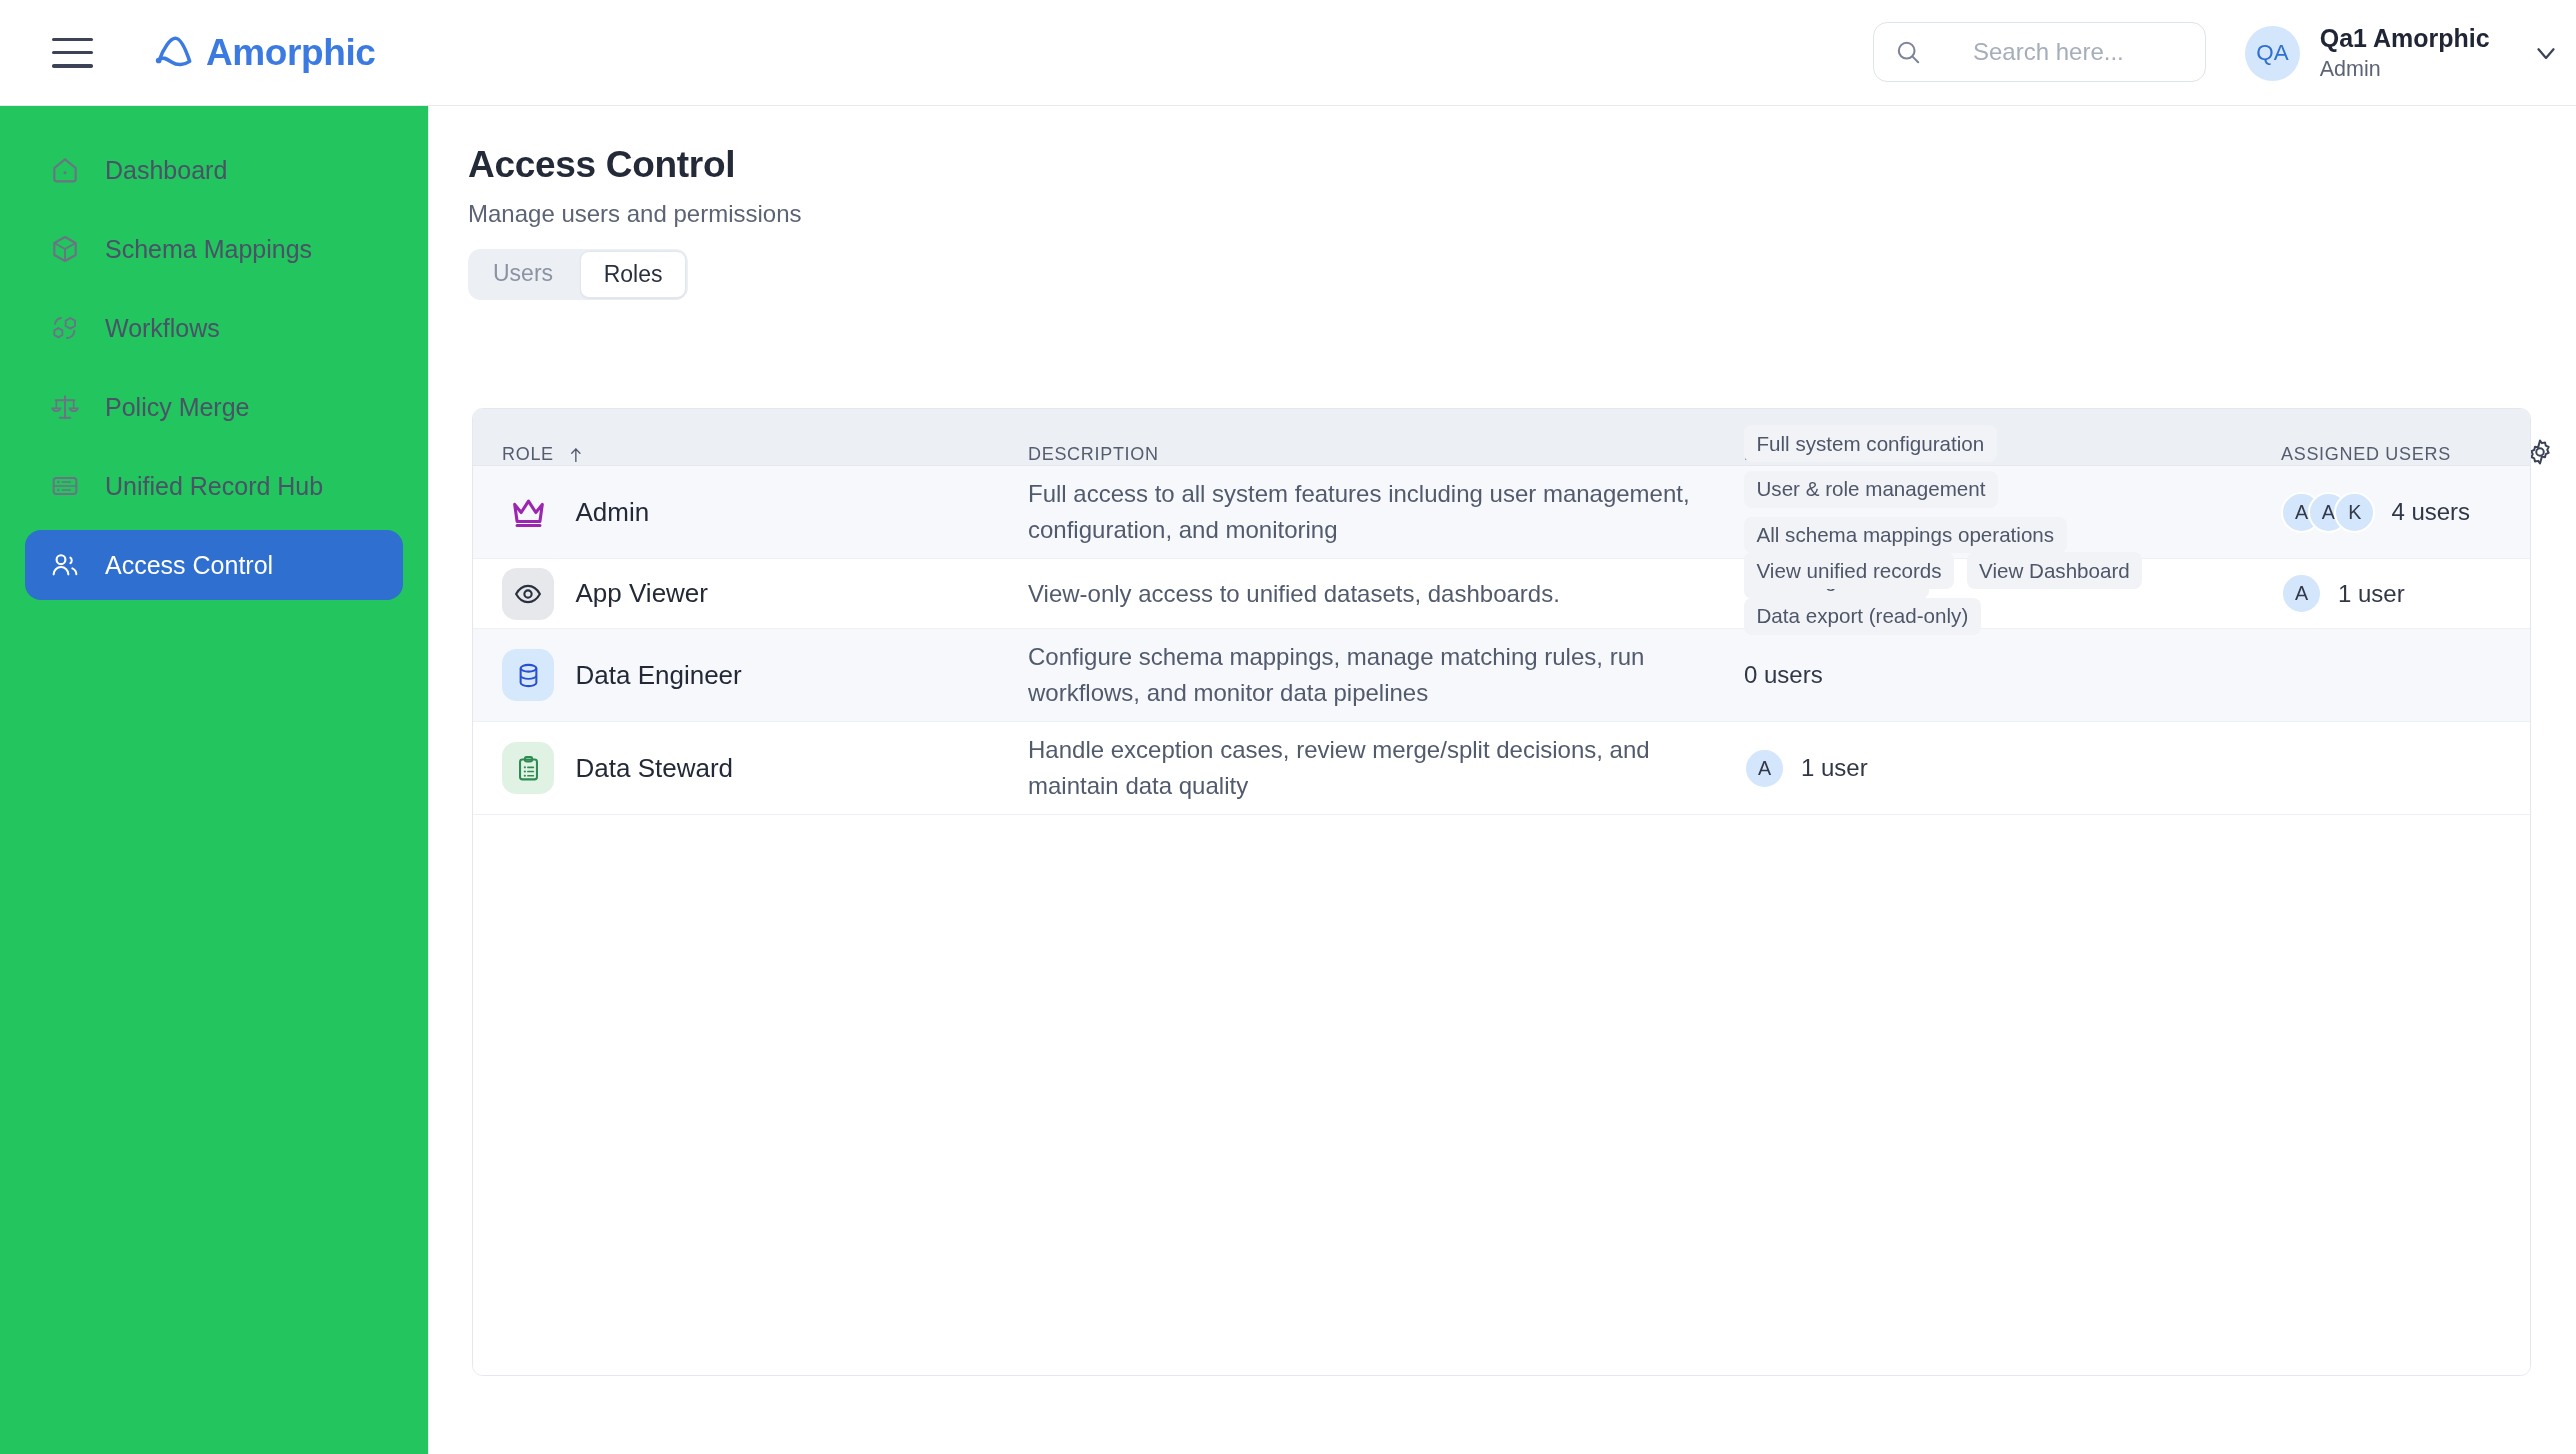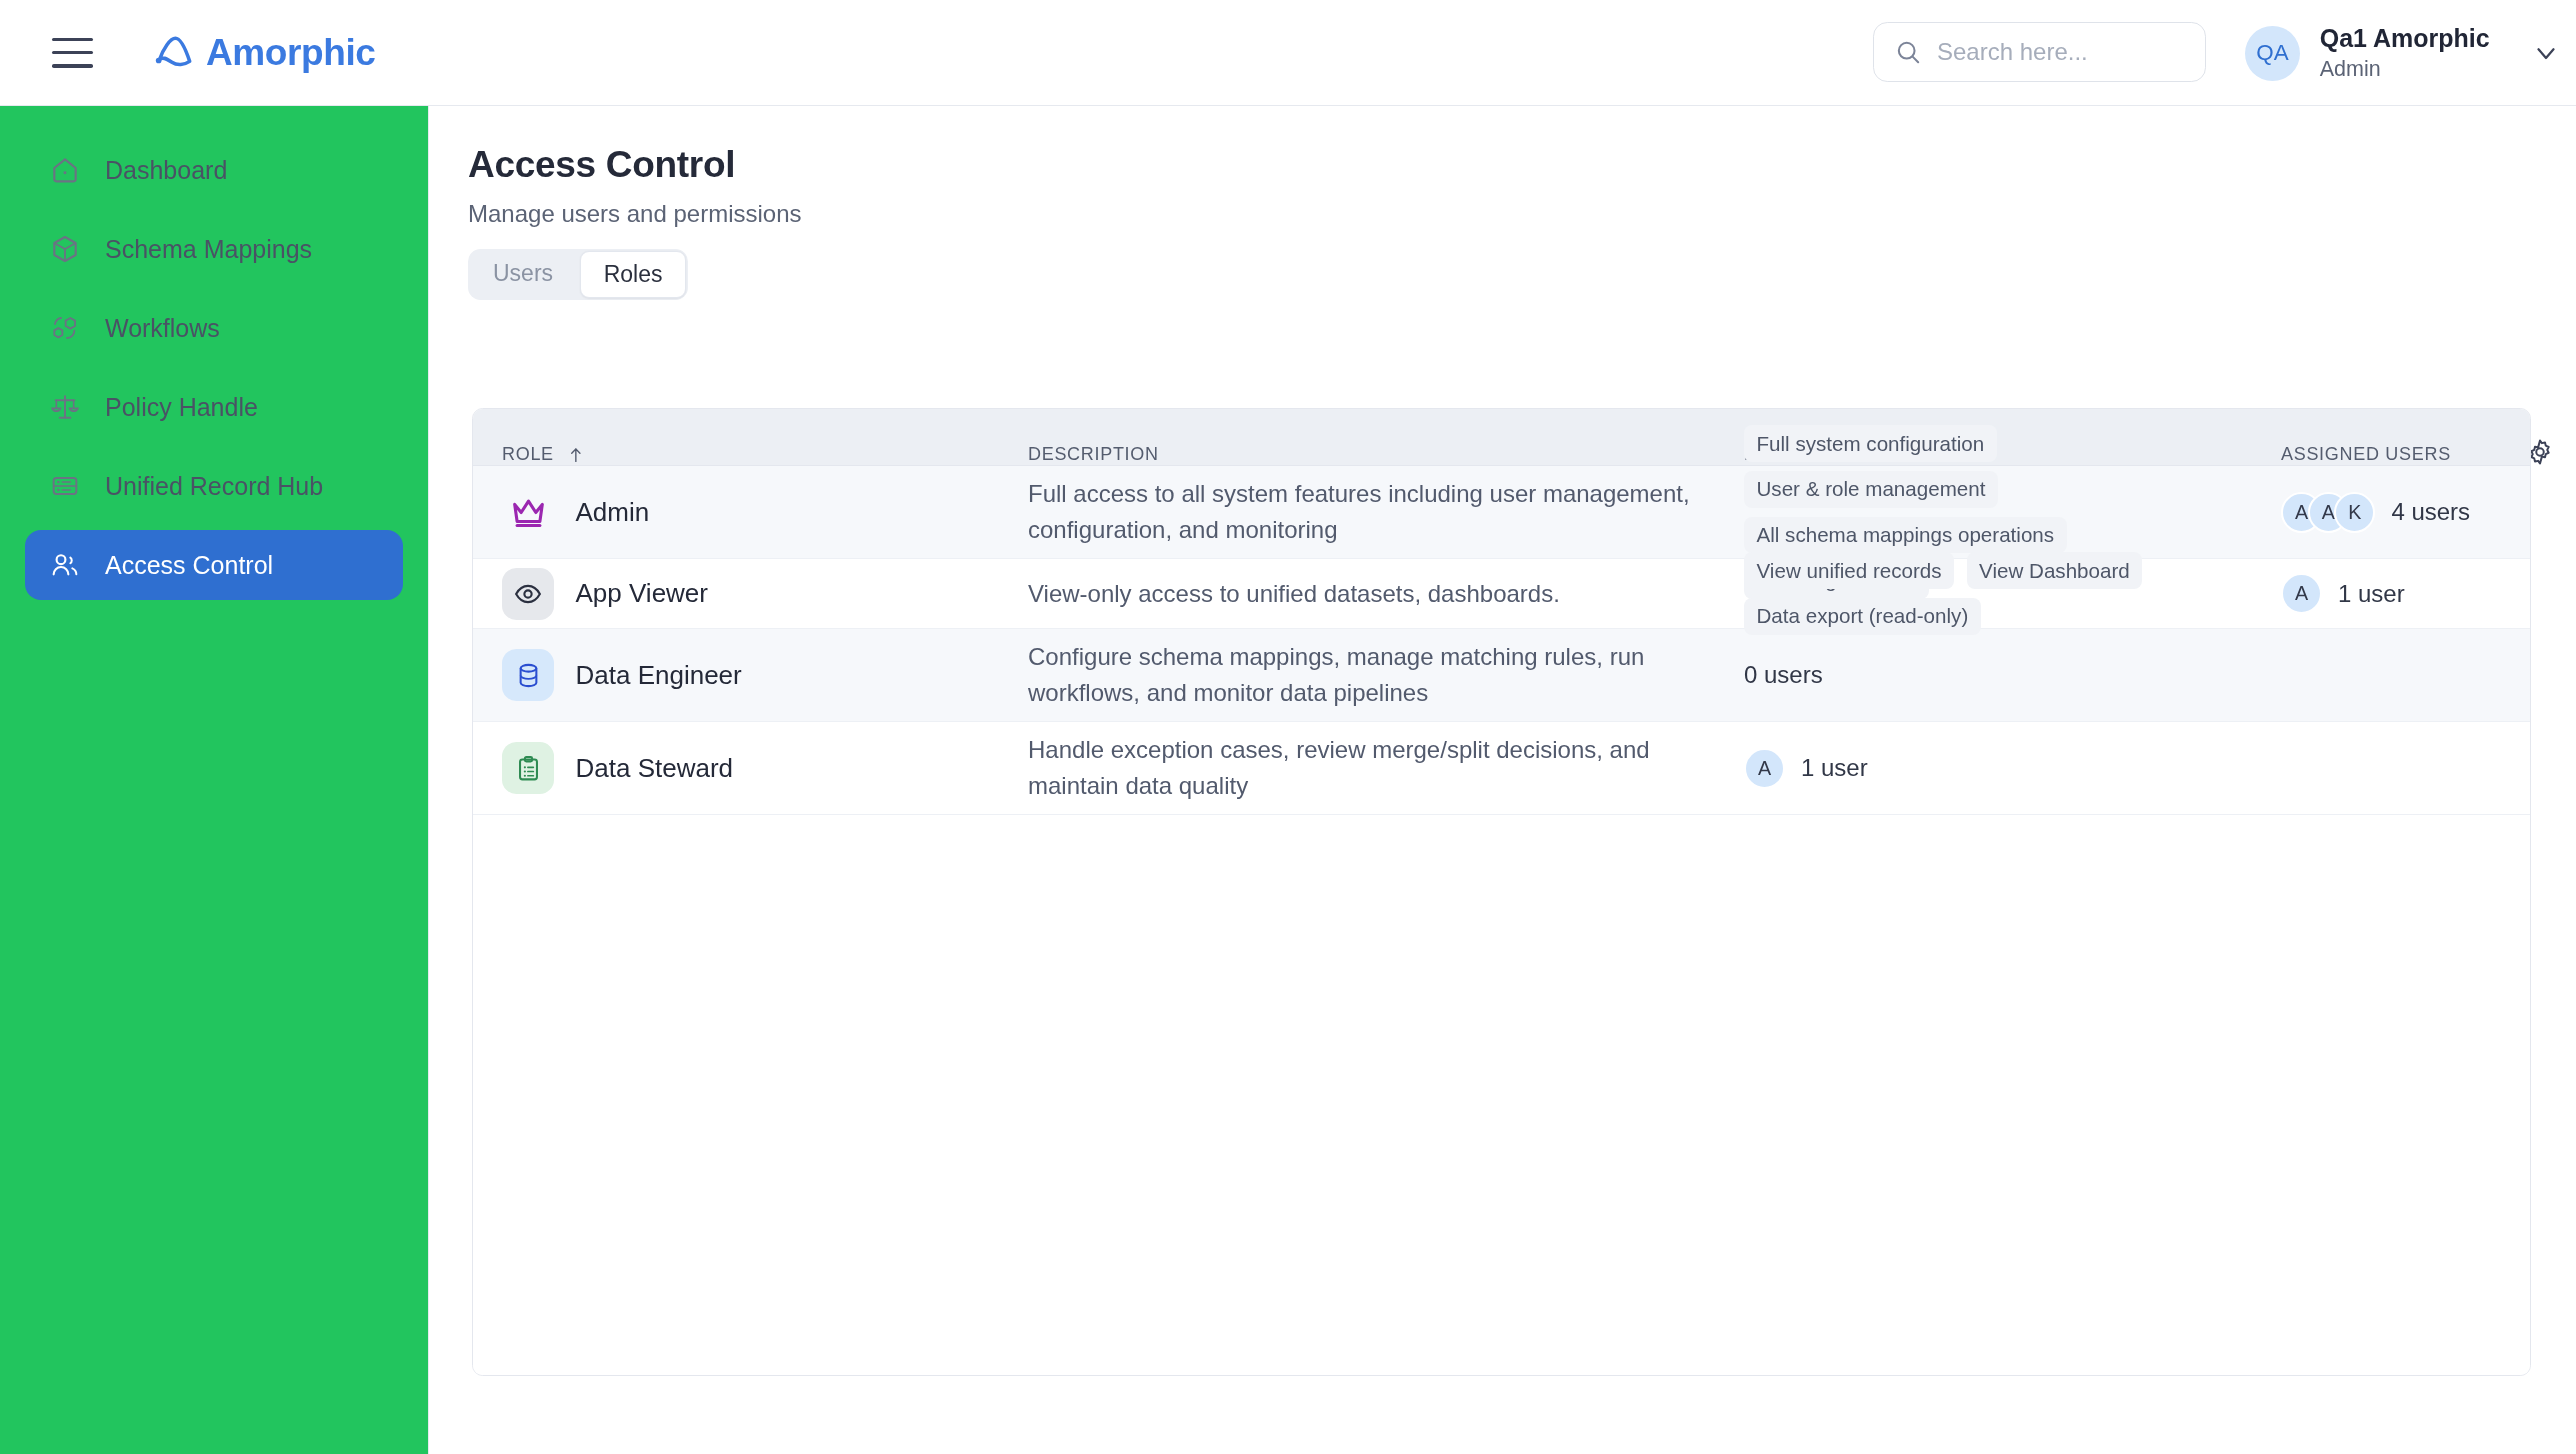--- a/index.html
+++ b/index.html
@@ -25,21 +25,21 @@
   .hamburger span { display: block; height: 3.6px; width: 100%; background: #3c4257; border-radius: 1.8px; }
   .logo { margin-left: 61px; display: flex; align-items: center; gap: 9px; }
   .logo-mark { width: 43px; height: 39px; }
   .logo-text { font-size: 37px; font-weight: bold; color: #3b7ae0; letter-spacing: -0.4px; }
 
   .searchbox {
     position: absolute; left: 1873px; top: 22.4px; width: 333px; height: 60px;
     border: 0.9px solid #dfe3ea; border-radius: 14.3px; background: #fff;
     display: flex; align-items: center; padding: 0 19.7px; gap: 14.3px;
   }
-  .search-ph { font-size: 24px; color: #a6adbb; }
+  .search-ph { font-size: 24px; color: #a6adbb; margin-left: 36px; }
 
   .user-chip {
     position: absolute; left: 2245px; top: 18px; height: 70px;
     display: flex; align-items: center; gap: 19.7px;
   }
   .avatar-qa {
     width: 55px; height: 55px; border-radius: 50%; background: #d3e6fb;
     display: flex; align-items: center; justify-content: center;
     font-size: 22.4px; color: #2f6fd0; font-weight: 500;
   }
@@ -204,21 +204,21 @@
       <svg width="32" height="32" viewBox="0 0 24 24">
         <line x1="12" y1="4" x2="12" y2="20" stroke="#6b7384" stroke-width="1.5" stroke-linecap="round"></line>
         <line x1="5" y1="7" x2="19" y2="7" stroke="#6b7384" stroke-width="1.5" stroke-linecap="round"></line>
         <line x1="8" y1="20" x2="16" y2="20" stroke="#6b7384" stroke-width="1.5" stroke-linecap="round"></line>
         <path d="M2.5 13 A3.2 3.2 0 0 0 8.5 13 Z" fill="none" stroke="#6b7384" stroke-width="1.4"></path>
         <path d="M15.5 13 A3.2 3.2 0 0 0 21.5 13 Z" fill="none" stroke="#6b7384" stroke-width="1.4"></path>
         <line x1="5.5" y1="7" x2="5.5" y2="13" stroke="#6b7384" stroke-width="1.2"></line>
         <line x1="18.5" y1="7" x2="18.5" y2="13" stroke="#6b7384" stroke-width="1.2"></line>
       </svg>
     </span>
-    <span class="nav-label">Policy Handle</span>
+    <span class="nav-label">Policy Merge</span>
   </div>
 
   <div class="nav-item">
     <span class="nav-ico">
       <svg width="32" height="32" viewBox="0 0 24 24">
         <rect x="3.5" y="6" width="17" height="12" rx="2" fill="none" stroke="#6b7384" stroke-width="1.5"></rect>
         <line x1="3.5" y1="12" x2="20.5" y2="12" stroke="#6b7384" stroke-width="1.2"></line>
         <circle cx="7" cy="9" r="0.9" fill="#6b7384"></circle>
           <line x1="10" y1="9" x2="16" y2="9" stroke="#6b7384" stroke-width="1.2" stroke-linecap="round"></line>
         <circle cx="7" cy="15" r="0.9" fill="#6b7384"></circle>

